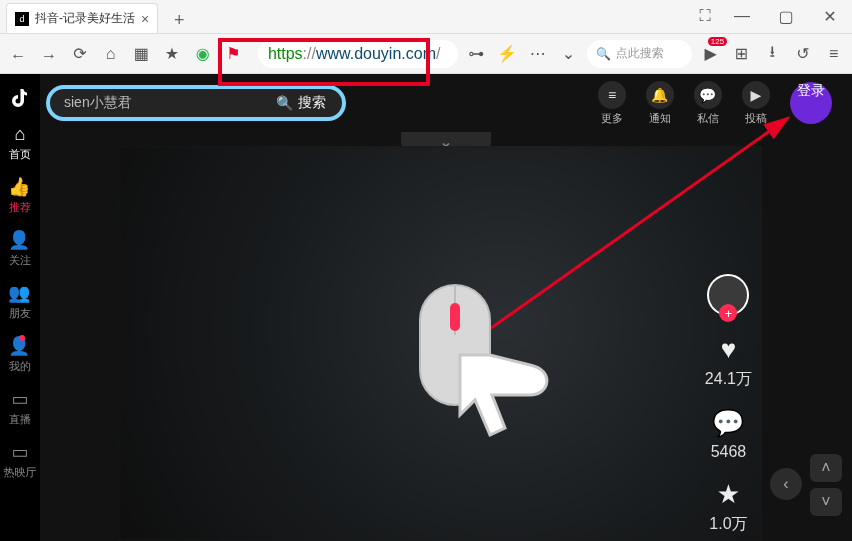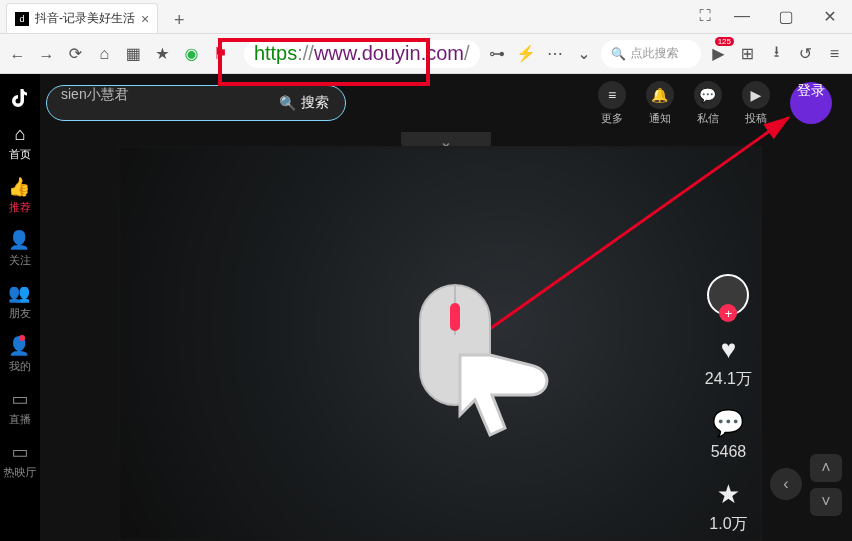--- a/index.html
+++ b/index.html
@@ -10,42 +10,42 @@
     .tab { height: 30px; background: #fff; border: 1px solid #ddd; border-bottom: none; border-radius: 4px 4px 0 0; display: flex; align-items: center; padding: 0 8px; margin-left: 6px; font-size: 12px; color: #333; gap: 6px; }
     .tab .favicon { width: 14px; height: 14px; background: #000; color: #fff; font-size: 9px; display: flex; align-items: center; justify-content: center; }
     .tab .close { color: #666; font-size: 14px; cursor: pointer; }
     .newtab { width: 26px; height: 26px; display: flex; align-items: center; justify-content: center; font-size: 18px; color: #666; margin-left: 8px; cursor: pointer; }
     .window-controls { margin-left: auto; display: flex; align-items: center; gap: 0; }
     .winctl { width: 44px; height: 34px; display: flex; align-items: center; justify-content: center; color: #555; cursor: pointer; }
     .winctl.ext { width: 30px; }
 
     .toolbar { height: 40px; background: #f5f5f5; display: flex; align-items: center; padding: 0 6px; gap: 6px; border-bottom: 1px solid #ddd; }
     .tb-btn { width: 26px; height: 26px; display: flex; align-items: center; justify-content: center; color: #555; cursor: pointer; }
-    .urlbar { height: 28px; background: #fff; border-radius: 14px; display: flex; align-items: center; padding: 0 10px; font-size: 20px; position: relative; margin-left: 6px; flex: 0 0 200px; }
+    .urlbar { height: 28px; background: #fff; border-radius: 14px; display: flex; align-items: center; padding: 0 10px; font-size: 16px; position: relative; margin-left: 6px; flex: 0 0 200px; }
     .urlbar-highlight { position: absolute; left: 218px; top: 38px; width: 212px; height: 48px; border: 4px solid #e60023; pointer-events: none; z-index: 50; }
     .url-https { color: #0a8a0a; }
-    .url-rest { color: #701a75; }
+    .url-rest { color: #0c4a6e; }
     .url-slash { color: #888; }
     .searchbox { width: 110px; height: 28px; background: #fff; border-radius: 14px; display: flex; align-items: center; padding: 0 10px; color: #999; font-size: 12px; gap: 4px; }
     .ext-badge { position: relative; }
     .ext-badge::after { content: attr(data-badge); position: absolute; top: -4px; right: -4px; background: #e6002d; color: #fff; font-size: 8px; padding: 0 3px; border-radius: 6px; }
 
     
     .app { height: 467px; background: #0f0f0f; display: flex; position: relative; }
     .sidebar { width: 40px; background: #000; display: flex; flex-direction: column; align-items: center; padding-top: 10px; gap: 14px; }
     .logo { width: 24px; height: 26px; color: #fff; }
     .side-item { display: flex; flex-direction: column; align-items: center; color: #8a8a8a; font-size: 11px; gap: 2px; cursor: pointer; }
     .side-item.active { color: #fff; }
     .side-item.rec { color: #fe2c55; }
     .side-icon { font-size: 18px; }
     .dot { position: absolute; width: 6px; height: 6px; background: #fe2c55; border-radius: 50%; right: 6px; }
 
     .main { flex: 1; position: relative; background: #121212; }
     .topbar { height: 58px; display: flex; align-items: center; padding: 0 20px 0 6px; gap: 12px; }
-    .app-search { flex: 0 0 300px; height: 36px; background: #242424; border: 1px solid #7dd3fc; border-radius: 20px; display: flex; padding: 0 6px 0 14px; color: #bbb; font-size: 14px; }
+    .app-search { flex: 0 0 300px; height: 36px; background: #242424; border: 4px solid #7dd3fc; border-radius: 20px; display: flex; align-items: center; padding: 0 6px 0 14px; color: #bbb; font-size: 14px; }
     .app-search .btn { margin-left: auto; display: flex; align-items: center; gap: 4px; color: #eee; padding: 4px 10px; border-radius: 14px; cursor: pointer; }
     .top-actions { margin-left: auto; display: flex; align-items: center; gap: 20px; }
     .ta-item { display: flex; flex-direction: column; align-items: center; color: #bbb; font-size: 11px; gap: 2px; cursor: pointer; }
     .ta-icon { width: 28px; height: 28px; background: #2a2a2a; border-radius: 50%; display: flex; align-items: center; justify-content: center; color: #ddd; font-size: 14px; }
     .login-btn { width: 42px; height: 42px; background: #6d28d9; border-radius: 50%; color: #fff; display: flex; align-items: flex-start; justify-content: center; font-size: 14px; cursor: pointer; }
 
     .pulldown { position: absolute; top: 58px; left: 50%; transform: translateX(-50%); width: 90px; height: 18px; background: #2a2a2a; border-radius: 0 0 8px 8px; display: flex; align-items: center; justify-content: center; color: #888; cursor: pointer; }
 
     .video { position: absolute; top: 72px; left: 78px; right: 90px; bottom: 0; background: #1a1a1a; overflow: hidden; }
     .video-blur { position: absolute; inset: 0; background: radial-gradient(circle at 60% 45%, #2b2f33 0%, #181b1d 55%, #0e0e0e 100%); filter: blur(2px); }

